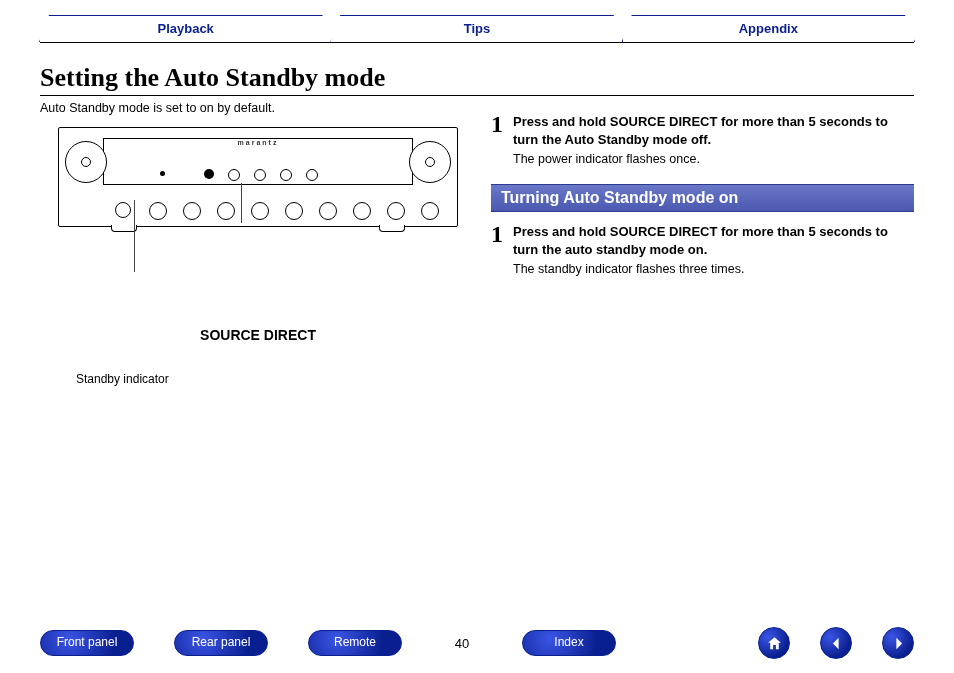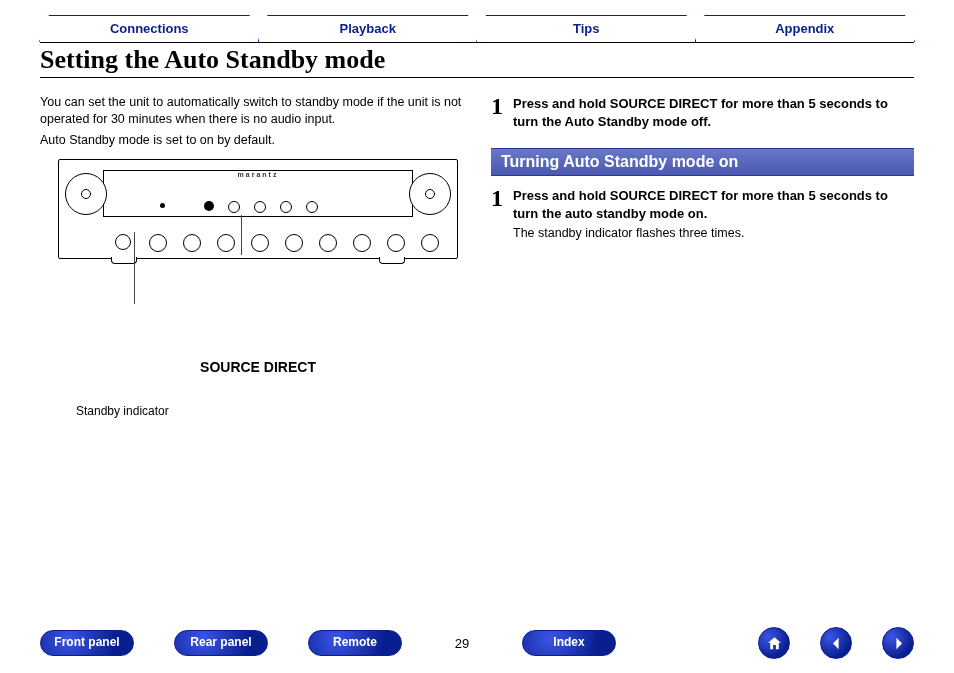--- a/index.html
+++ b/index.html
@@ -36,21 +36,21 @@
   }
   .tabs-rule{height:0;border-top:1.5px solid #000;margin:0 40px}
 
   
   .page{
     display:flex;padding:6px 40px 0 40px;gap:28px;
   }
   .col{flex:1 1 0;min-width:0}
   h1{
     font-family:Georgia,'Times New Roman',serif;
-    font-weight:bold;font-size:26px;margin:2px 0 2px 0;
+    font-weight:bold;font-size:26px;margin:20px 0 2px 0;
   }
   .intro{font-size:12.5px;line-height:1.35;margin:10px 0 6px 0}
 
   
   .device-wrap{margin-top:10px}
   .device{
     position:relative;width:400px;height:100px;border:1px solid #000;border-radius:2px;
     background:#fff;box-sizing:border-box;
   }
   .inner-strip{
@@ -97,52 +97,50 @@
   }
   .step{display:flex;gap:10px;margin:10px 0 18px 0}
   .step-num{font-family:Georgia,serif;font-size:24px;font-weight:bold;line-height:1}
   .step-body b{font-size:13px}
   .step-body .sub{font-size:12.5px;margin-top:4px}
 
   
   .footer{position:absolute;left:0;right:0;bottom:14px;display:flex;align-items:center;padding:0 40px}
   .pill{
     background:radial-gradient(circle at 30% 30%,#3a55e6,#0a1f8f 70%);
-    color:#fff;font-size:12px;font-weight:bold;border-radius:14px;
+    color:#fff;font-size:12px;font-weight:normal;border-radius:14px;
     height:24px;line-height:23px;width:92px;text-align:center;margin-right:40px;cursor:pointer;
     border:1px solid #0a1f8f;
   }
   .page-num{font-size:13px;width:40px;text-align:center}
   .nav-icons{margin-left:auto;display:flex;gap:30px}
   .circ{
     width:30px;height:30px;border-radius:50%;
     background:radial-gradient(circle at 30% 30%,#3a55e6,#0a1f8f 70%);
     display:flex;align-items:center;justify-content:center;cursor:pointer;
     border:1px solid #0a1f8f;
   }
   .circ svg{width:17px;height:17px;fill:#fff}
 </style>
 </head>
 <body>
 
 <div class="tabs">
-  <div class="tab"><span>Connections</span></div>
   <div class="tab"><span>Playback</span></div>
   <div class="tab"><span>Tips</span></div>
   <div class="tab"><span>Appendix</span></div>
 </div>
 <div class="tabs-rule"></div>
 
 <h1 style="margin-left:40px;margin-right:40px">Setting the Auto Standby mode</h1>
 <div style="height:0;border-top:1.5px solid #000;margin:2px 40px 0 40px"></div>
 
 <div class="page">
 
   <div class="col">
-    <p class="intro">You can set the unit to automatically switch to standby mode if the unit is not operated for 30 minutes when there is no audio input.</p>
     <p class="intro" style="margin-top:-2px">Auto Standby mode is set to on by default.</p>
 
     <div class="device-wrap">
       <div style="position:relative;width:437px;margin-left:18px">
         <div class="device">
           <div class="inner-strip">
             <span class="brand">marantz</span>
             <div class="dot"></div>
             <div class="btn-row">
               <span class="w"></span>
@@ -177,39 +175,40 @@
         </div>
       </div>
     </div>
   </div>
 
   <div class="col">
     <div class="step">
       <div class="step-num">1</div>
       <div class="step-body">
         <b>Press and hold SOURCE DIRECT for more than 5 seconds to turn the Auto Standby mode off.</b>
+        <div class="sub">The power indicator flashes once.</div>
       </div>
     </div>
 
     <div class="section-title">Turning Auto Standby mode on</div>
     <div class="step">
       <div class="step-num">1</div>
       <div class="step-body">
         <b>Press and hold SOURCE DIRECT for more than 5 seconds to turn the auto standby mode on.</b>
         <div class="sub">The standby indicator flashes three times.</div>
       </div>
     </div>
   </div>
 </div>
 
 <div class="footer">
   <div class="pill"><span>Front panel</span></div>
   <div class="pill"><span>Rear panel</span></div>
   <div class="pill"><span>Remote</span></div>
-  <div class="page-num">29</div>
+  <div class="page-num">40</div>
   <div class="pill" style="margin-left:40px"><span>Index</span></div>
 
   <div class="nav-icons">
     <div class="circ">
       <svg viewBox="0 0 24 24">
           <path d="M12 3l9 8h-3v9h-4v-6H10v6H6v-9H3z"></path>
         </svg>
     </div>
     <div class="circ">
       <svg viewBox="0 0 24 24">

